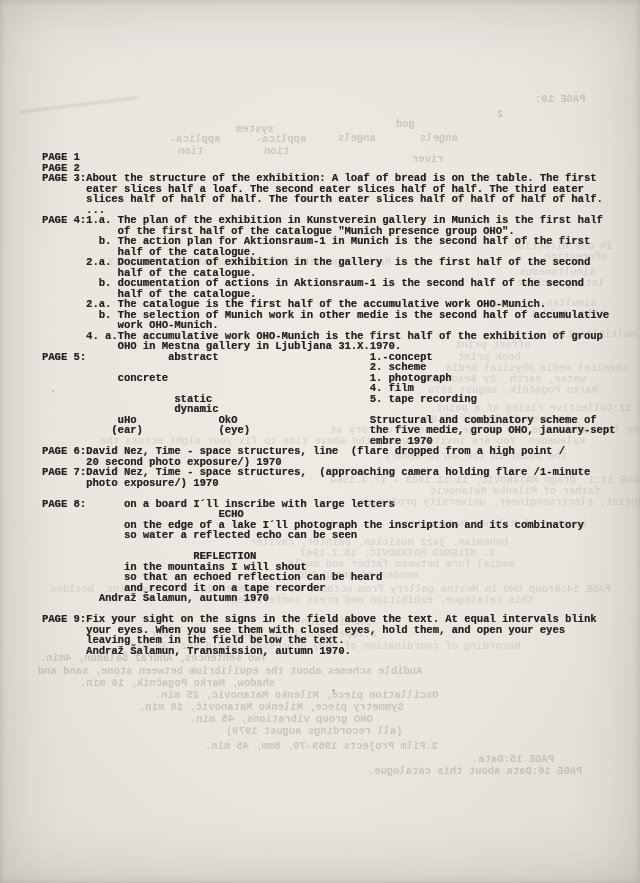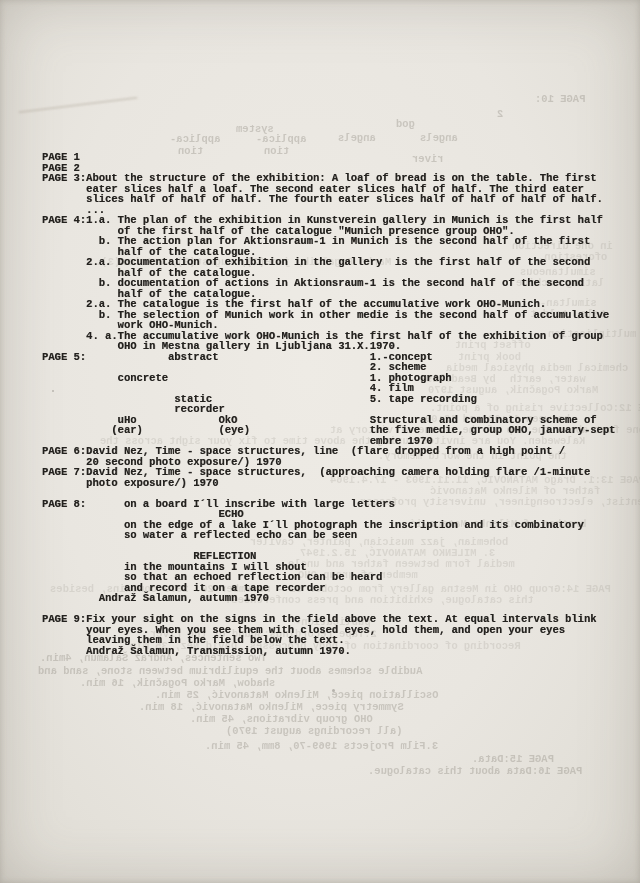--- a/index.html
+++ b/index.html
@@ -125,21 +125,21 @@
       <div class="tline">       2.a. The catalogue is the first half of the accumulative work OHO-Munich.</div>
       <div class="tline">         b. The selection of Munich work in other medie is the second half of accumulative</div>
       <div class="tline">            work OHO-Munich.</div>
       <div class="tline">       4. a.The accumulative work OHO-Munich is the first half of the exhibition of group</div>
       <div class="tline">            OHO in Mestna gallery in Ljubljana 31.X.1970.</div>
       <div class="tline">PAGE 5:             abstract                        1.-concept</div>
       <div class="tline">                                                    2. scheme</div>
       <div class="tline">            concrete                                1. photograph</div>
       <div class="tline">                                                    4. film</div>
       <div class="tline">                     static                         5. tape recording</div>
-      <div class="tline">                     recorder</div>
+      <div class="tline">                     dynamic</div>
       <div class="tline">            uHo             OkO                     Structural and combinatory scheme of</div>
       <div class="tline">           (ear)            (eye)                   the five medie, group OHO, january-sept</div>
       <div class="tline">                                                    embre 1970</div>
       <div class="tline">PAGE 6:David Nez, Time - space structures, line  (flare dropped from a high point /</div>
       <div class="tline">       20 second photo exposure/) 1970</div>
       <div class="tline">PAGE 7:David Nez, Time - space structures,  (approaching camera holding flare /1-minute</div>
       <div class="tline">       photo exposure/) 1970</div>
       <div class="tline"></div>
       <div class="tline">PAGE 8:      on a board I´ll inscribe with large letters</div>
       <div class="tline">                            ECHO</div>

